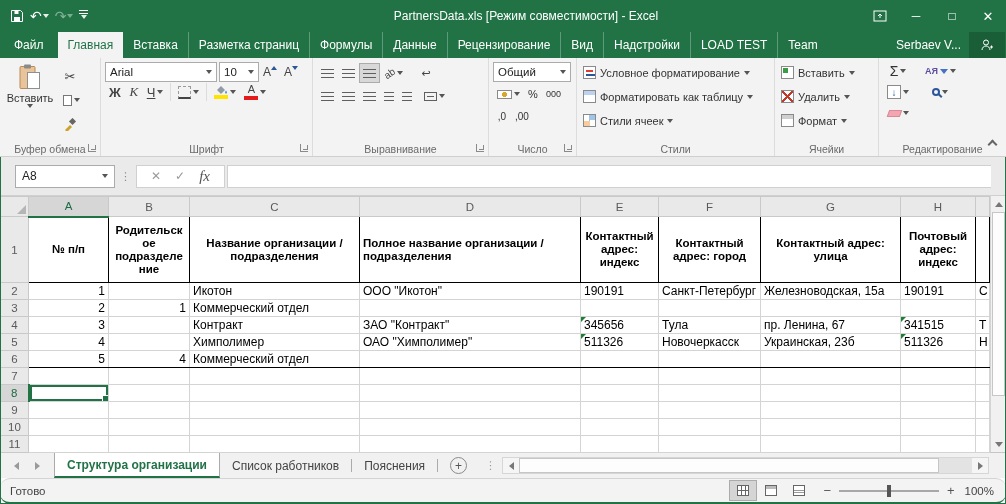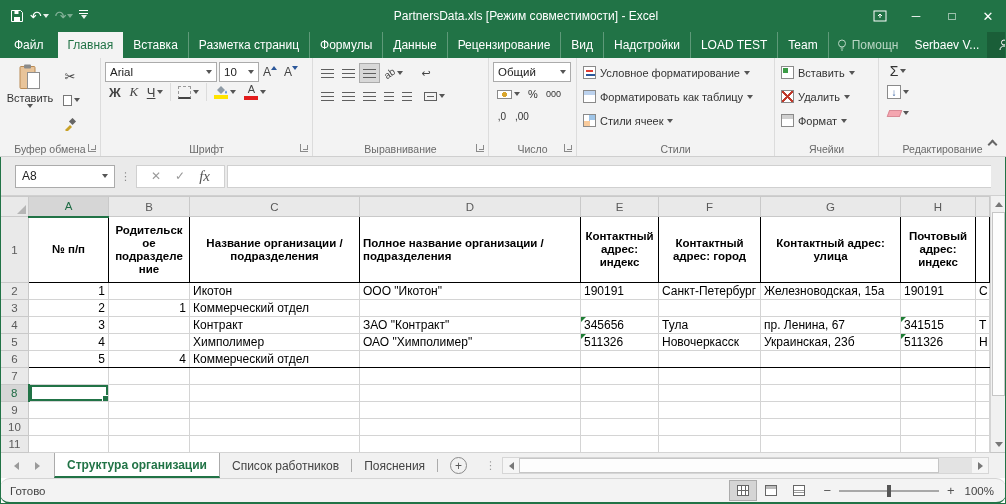--- a/index.html
+++ b/index.html
@@ -228,27 +228,20 @@
     <span class="rtab">Вставка</span>
     <span class="rtab lsep">Разметка страниц</span>
     <span class="rtab lsep">Формулы</span>
     <span class="rtab lsep">Данные</span>
     <span class="rtab lsep">Рецензирование</span>
     <span class="rtab lsep">Вид</span>
     <span class="rtab lsep">Надстройки</span>
     <span class="rtab lsep">LOAD TEST</span>
     <span class="rtab lsep">Team</span>
     <div class="tr-right">
-      <span class="help">
-        <svg width="10" height="13" viewBox="0 0 10 13">
-            <circle cx="5" cy="4.5" r="3.5" fill="none" stroke="#b9d6c4"></circle>
-            <path d="M3.5 9h3M4 11h2" stroke="#b9d6c4"></path>
-          </svg>
-        <span>Помощн</span>
-      </span>
       <span class="user">Serbaev V...</span>
       <span class="share">
         <svg width="13" height="12" viewBox="0 0 13 12">
             <circle cx="5" cy="3.5" r="2.5" fill="none" stroke="#fff"></circle>
             <path d="M1 11c0-2.5 2-4 4-4s4 1.5 4 4" fill="none" stroke="#fff"></path>
             <path d="M10.5 6.5v3M9 8h3" stroke="#fff"></path>
           </svg>
 
       </span>
     </div>
@@ -457,20 +450,31 @@
         <span class="ibtn">
             <span class="sum">Σ</span>
             <span class="car"></span>
           </span>
         <span class="ibtn">
             <span class="filldown">↓</span>
             <span class="car"></span>
           </span>
         <span class="ibtn">
             <span class="erz"></span>
+            <span class="car"></span>
+          </span>
+      </div>
+      <div class="ecol">
+        <span class="ibtn">
+            <span class="sortg">АЯ</span>
+            <span class="funnel"></span>
+            <span class="car"></span>
+          </span>
+        <span class="ibtn">
+            <span class="mag"></span>
             <span class="car"></span>
           </span>
       </div>
       <span class="grp-label">Редактирование</span>
     </div>
 
     <span class="collapse"></span>
   </div>
 
   <div class="fbar">

